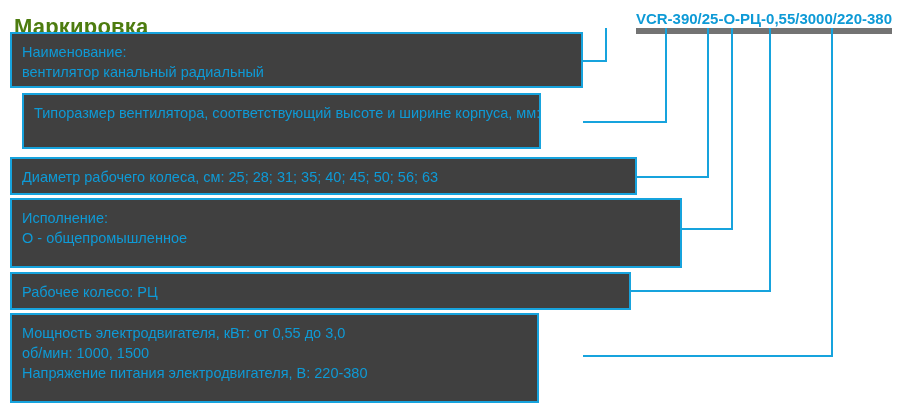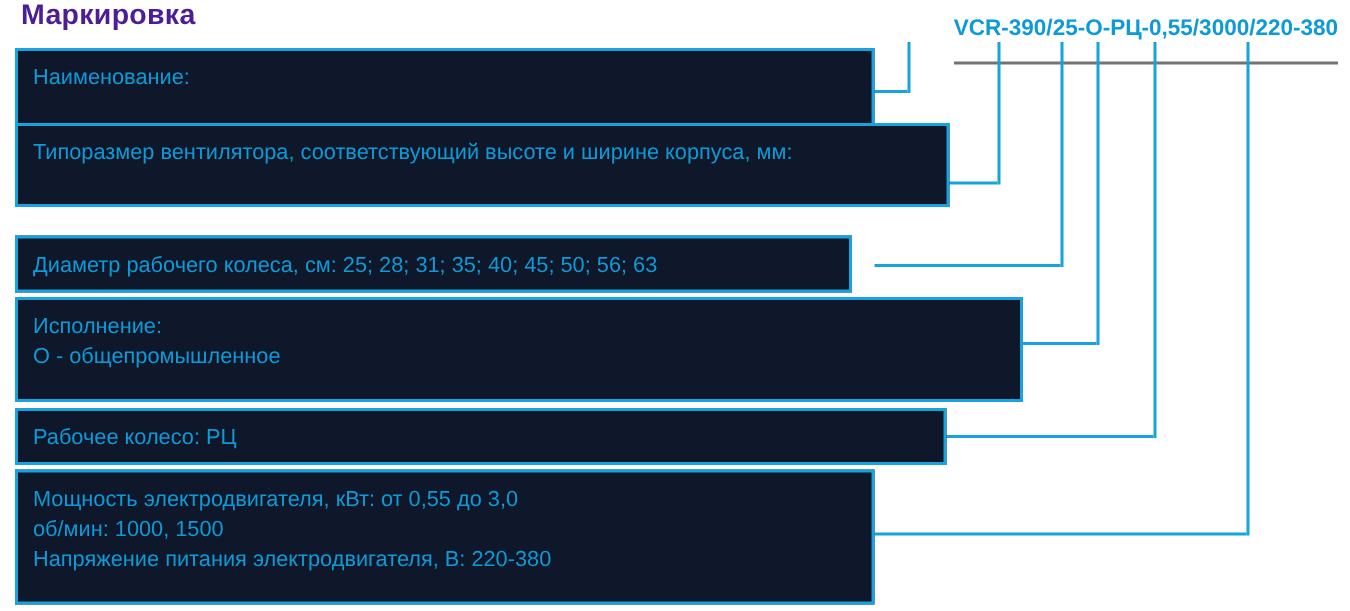--- a/index.html
+++ b/index.html
@@ -17,45 +17,45 @@
   }
   .root {
     position: absolute;
     left: 0; top: 0;
     width: 900px;
     height: 407px;
   }
   .title {
     position: absolute;
     left: 14px;
-    top: 0;
-    font-size: 19px;
+    top: 14px;
+    font-size: 22px;
     font-weight: bold;
-    color: #4c1d95;
+    color: #4d7c0f;
     letter-spacing: 0.2px;
   }
   .code {
     position: absolute;
     right: 8px;
     top: 10px;
     font-size: 15px;
     font-weight: bold;
     color: #0e9ad6;
     white-space: nowrap;
   }
   .code span.seg {
-    border-bottom: 2px solid #737373;
-    padding-bottom: 14px;
+    border-bottom: 6px solid #737373;
+    padding-bottom: 1px;
   }
   .box {
     position: absolute;
     left: 10px;
     box-sizing: border-box;
     border: 2px solid #17a3dd;
-    background: #0f172a;
+    background: #404040;
     padding: 8px 10px 8px 10px;
     font-size: 14.5px;
     line-height: 20px;
     color: #0e9ad6;
   }
   .box .line {
     white-space: nowrap;
   }
   
   .lead-h {
@@ -93,38 +93,39 @@
   <div class="lead-v" style="left:731px; top:28px; height:202px;"></div>
 
   <div class="lead-h" style="left:583px; top:290px; width:186px;"></div>
   <div class="lead-v" style="left:769px; top:28px; height:264px;"></div>
 
   <div class="lead-h" style="left:583px; top:355px; width:248px;"></div>
   <div class="lead-v" style="left:831px; top:28px; height:329px;"></div>
 
   <div class="box" style="top:32px; width:573px; height:56px;">
     <div class="line">Наименование:</div>
+    <div class="line">вентилятор канальный радиальный</div>
   </div>
 
-  <div class="box" style="top:82px; width:623px; height:56px;">
+  <div class="box" style="top:93px; width:519px; height:56px;margin-left:12px;">
     <div class="line">Типоразмер вентилятора, соответствующий высоте и ширине корпуса, мм:</div>
   </div>
 
-  <div class="box" style="top:157px; width:558px; height:38px;">
+  <div class="box" style="top:157px; width:627px; height:38px;">
     <div class="line">Диаметр рабочего колеса, см: 25; 28; 31; 35; 40; 45; 50; 56; 63</div>
   </div>
 
   <div class="box" style="top:198px; width:672px; height:70px;">
     <div class="line">Исполнение:</div>
     <div class="line">О - общепромышленное</div>
   </div>
 
   <div class="box" style="top:272px; width:621px; height:38px;">
     <div class="line">Рабочее колесо: РЦ</div>
   </div>
 
-  <div class="box" style="top:313px; width:573px; height:90px;">
+  <div class="box" style="top:313px; width:529px; height:90px;">
     <div class="line">Мощность электродвигателя, кВт: от 0,55 до 3,0</div>
     <div class="line">об/мин: 1000, 1500</div>
     <div class="line">Напряжение питания электродвигателя, В: 220-380</div>
   </div>
 
 </div>
 
 </body></html>

